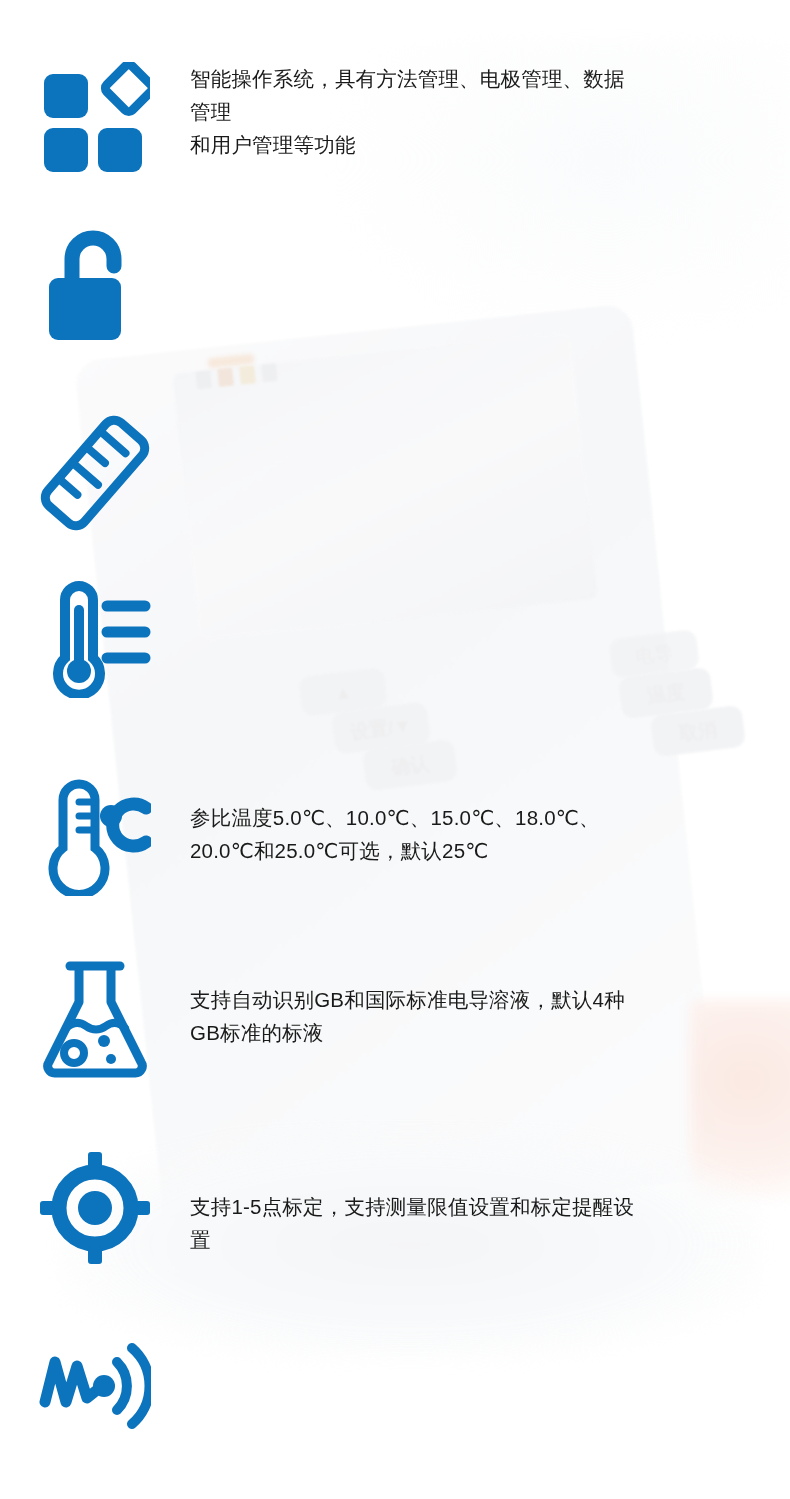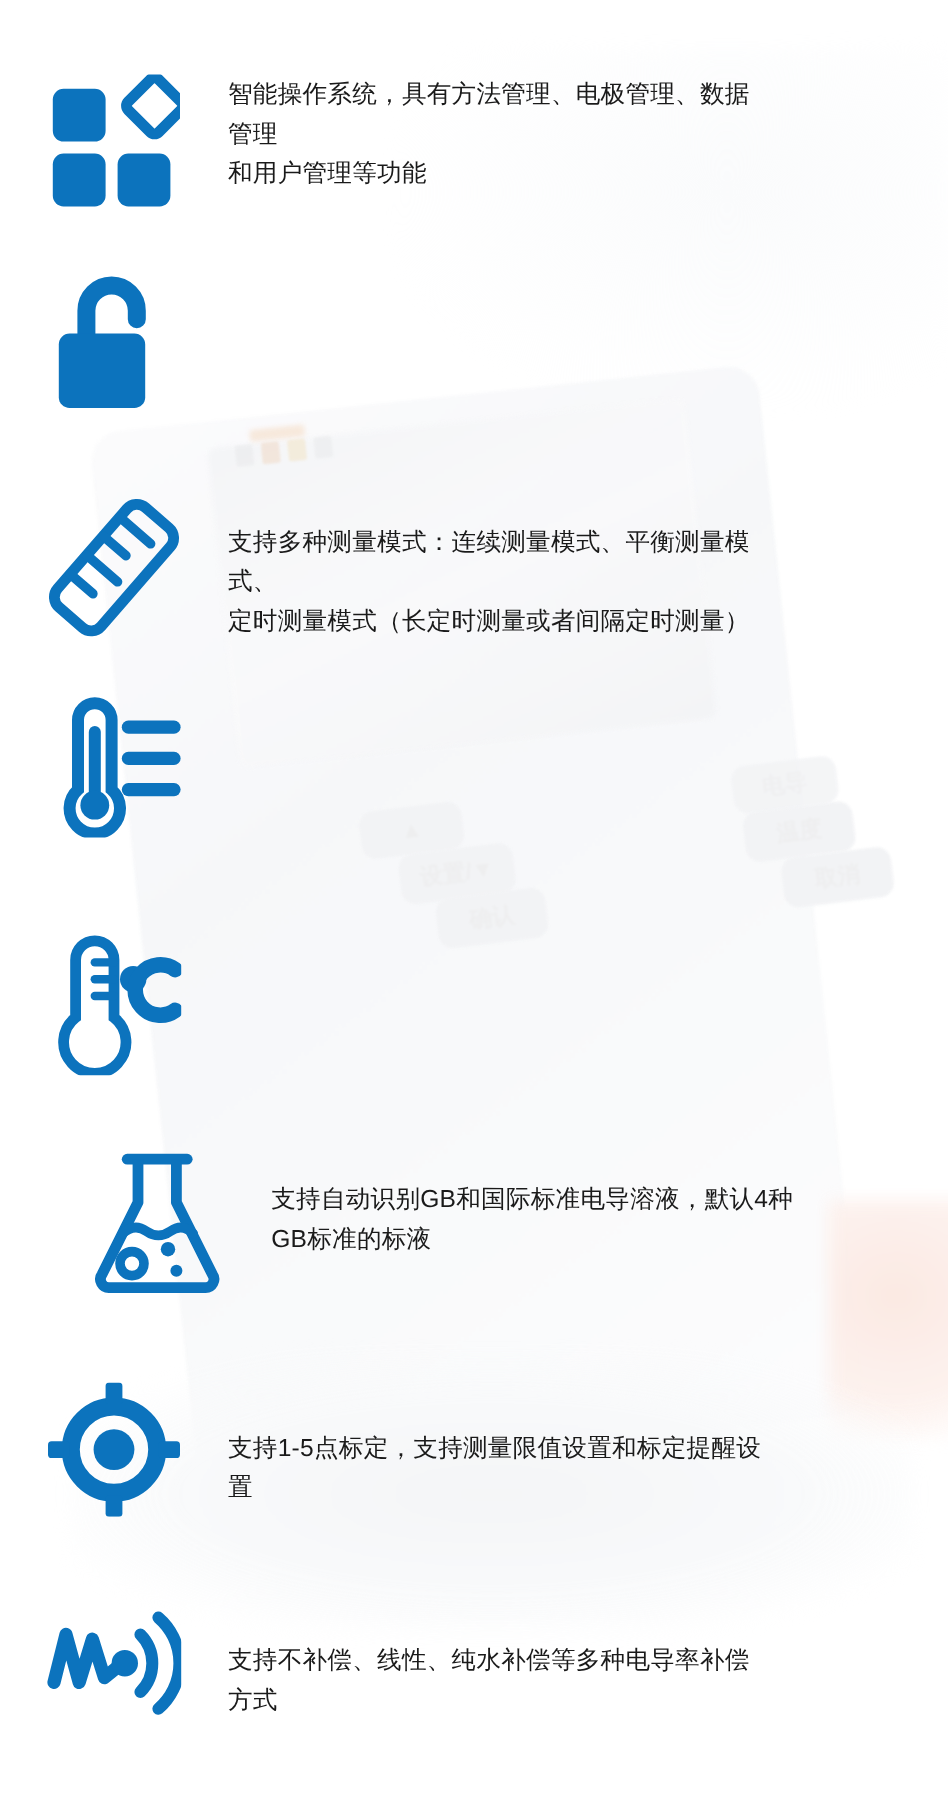--- a/index.html
+++ b/index.html
@@ -241,24 +241,20 @@
             <g transform="rotate(41 56 59)">
               <rect x="32" y="4" width="48" height="110" rx="11" fill="none" stroke="#0c73bd" stroke-width="9"></rect>
               <line x1="32" y1="24" x2="66" y2="24" stroke="#0c73bd" stroke-width="8" stroke-linecap="round"></line>
               <line x1="32" y1="45" x2="57" y2="45" stroke="#0c73bd" stroke-width="8" stroke-linecap="round"></line>
               <line x1="32" y1="66" x2="66" y2="66" stroke="#0c73bd" stroke-width="8" stroke-linecap="round"></line>
               <line x1="32" y1="87" x2="57" y2="87" stroke="#0c73bd" stroke-width="8" stroke-linecap="round"></line>
             </g>
           </svg>
         </span>
       </div>
-      <div class="text-cell" style="padding-top:21px;">
-        <div class="feature-text">支持多种测量模式：连续测量模式、平衡测量模式、
-定时测量模式（长定时测量或者间隔定时测量）</div>
-      </div>
     </div>
 
     <div class="feature-row" style="top:580px;">
       <div class="icon-cell">
         <span>
           <svg width="112" height="118" viewBox="0 0 112 118">
             <path d="M26 78 V20 a14 14 0 0 1 28 0 V78 a21 21 0 1 1 -28 0 Z" fill="none" stroke="#0c73bd" stroke-width="10"></path>
             <line x1="40" y1="30" x2="40" y2="84" stroke="#0c73bd" stroke-width="10" stroke-linecap="round"></line>
             <circle cx="40" cy="91" r="12" fill="#0c73bd"></circle>
             <line x1="68" y1="26" x2="106" y2="26" stroke="#0c73bd" stroke-width="11" stroke-linecap="round"></line>
@@ -275,23 +271,27 @@
           <svg width="112" height="118" viewBox="0 0 112 118">
             <path d="M24 70 V22 a16 16 0 0 1 32 0 V70 a26 26 0 1 1 -32 0 Z" fill="none" stroke="#0c73bd" stroke-width="9"></path>
             <line x1="40" y1="24" x2="56" y2="24" stroke="#0c73bd" stroke-width="7" stroke-linecap="round"></line>
             <line x1="40" y1="38" x2="56" y2="38" stroke="#0c73bd" stroke-width="7" stroke-linecap="round"></line>
             <line x1="40" y1="52" x2="56" y2="52" stroke="#0c73bd" stroke-width="7" stroke-linecap="round"></line>
             <circle cx="72" cy="38" r="11" fill="#0c73bd"></circle>
             <path d="M107 30 a21 21 0 1 0 0 34" fill="none" stroke="#0c73bd" stroke-width="13" stroke-linecap="round"></path>
           </svg>
         </span>
       </div>
-    </div>
-
-    <div class="feature-row" style="top:958px;padding-left:36px;">
+      <div class="text-cell" style="padding-top:23px;">
+        <div class="feature-text">参比温度5.0℃、10.0℃、15.0℃、18.0℃、
+20.0℃和25.0℃可选，默认25℃</div>
+      </div>
+    </div>
+
+    <div class="feature-row" style="top:958px;">
       <div class="icon-cell">
         <span>
           <svg width="112" height="122" viewBox="0 0 112 122">
             <line x1="31" y1="8" x2="81" y2="8" stroke="#0c73bd" stroke-width="9" stroke-linecap="round"></line>
             <path d="M40 8 V44 L10 104 a7 7 0 0 0 6 11 H96 a7 7 0 0 0 6 -11 L72 44 V8" fill="none" stroke="#0c73bd" stroke-width="9" stroke-linejoin="round"></path>
             <path d="M27 70 q10 -9 20 -2 q10 7 20 0 q10 -7 19 2" fill="none" stroke="#0c73bd" stroke-width="8" stroke-linecap="round"></path>
             <circle cx="35" cy="95" r="10" fill="none" stroke="#0c73bd" stroke-width="8"></circle>
             <circle cx="65" cy="83" r="6" fill="#0c73bd"></circle>
             <circle cx="72" cy="101" r="5" fill="#0c73bd"></circle>
           </svg>
@@ -325,19 +325,16 @@
       <div class="icon-cell">
         <span>
           <svg width="112" height="98" viewBox="0 0 112 98">
             <path d="M6 62 L16 22 L27 62 L38 26 L48 58 L63 46" fill="none" stroke="#0c73bd" stroke-width="11" stroke-linecap="round" stroke-linejoin="round"></path>
             <circle cx="65" cy="46" r="11" fill="#0c73bd"></circle>
             <path d="M78 22 a34 34 0 0 1 0 48" fill="none" stroke="#0c73bd" stroke-width="10" stroke-linecap="round"></path>
             <path d="M93 8 a50 50 0 0 1 0 76" fill="none" stroke="#0c73bd" stroke-width="10" stroke-linecap="round"></path>
           </svg>
         </span>
       </div>
-      <div class="text-cell" style="padding-top:27px;">
-        <div class="feature-text">支持不补偿、线性、纯水补偿等多种电导率补偿方式</div>
-      </div>
     </div>
 
   </div>
 </div>
 
 </body></html>

